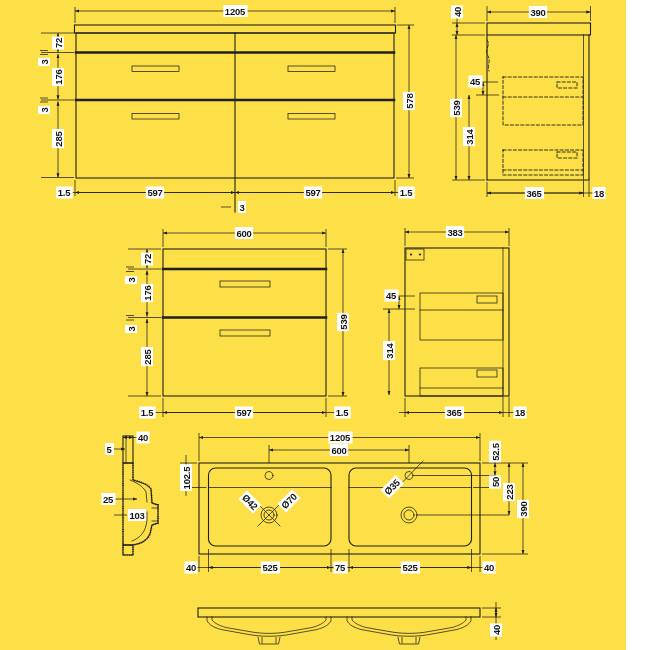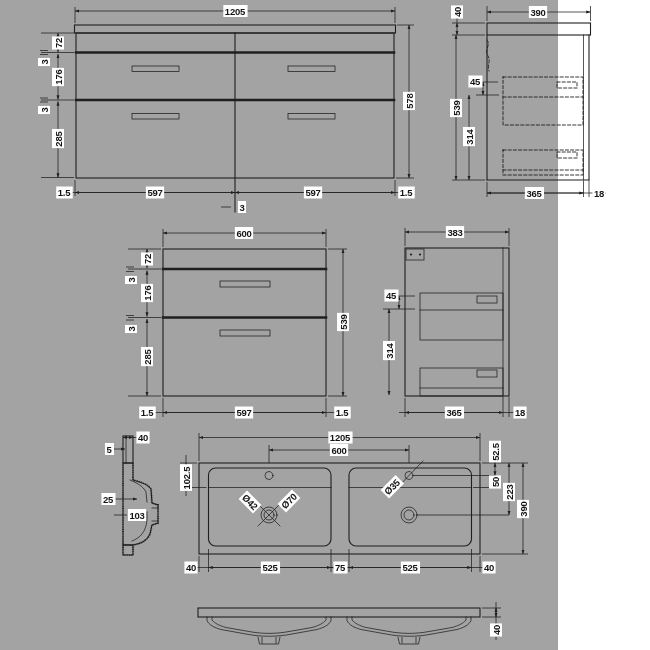--- a/index.html
+++ b/index.html
@@ -1,16 +1,16 @@
 <!DOCTYPE html>
 <html><head>
 <meta charset="utf-8">
 <style>
   html,body{margin:0;padding:0;background:#ffffff;}
-  .stage{width:558px;height:650px;position:relative;background:#a3a3a3;}
+  .stage{width:626px;height:650px;position:relative;background:#fde047;}
   svg{display:block;}
   .ln{stroke:#1f1f1f;stroke-width:1.1;fill:none;stroke-linecap:square;}
   .thk{stroke-width:2.6;}
   .thin{stroke-width:0.75;}
   .dsh{stroke-dasharray:3,2.2;stroke-width:0.9;}
   .ext,.dl,.ldr{stroke:#1f1f1f;stroke-width:0.75;fill:none;stroke-linecap:butt;}
   .stip{stroke:#1f1f1f;stroke-width:2.1;fill:none;stroke-dasharray:0.6,1.7;opacity:0.85;}
   .dot{fill:#1f1f1f;stroke:none;}
   .lbl text{font:bold 9.5px "Liberation Sans",sans-serif;fill:#141414;text-anchor:middle;dominant-baseline:central;letter-spacing:-0.2px;}
 </style>

